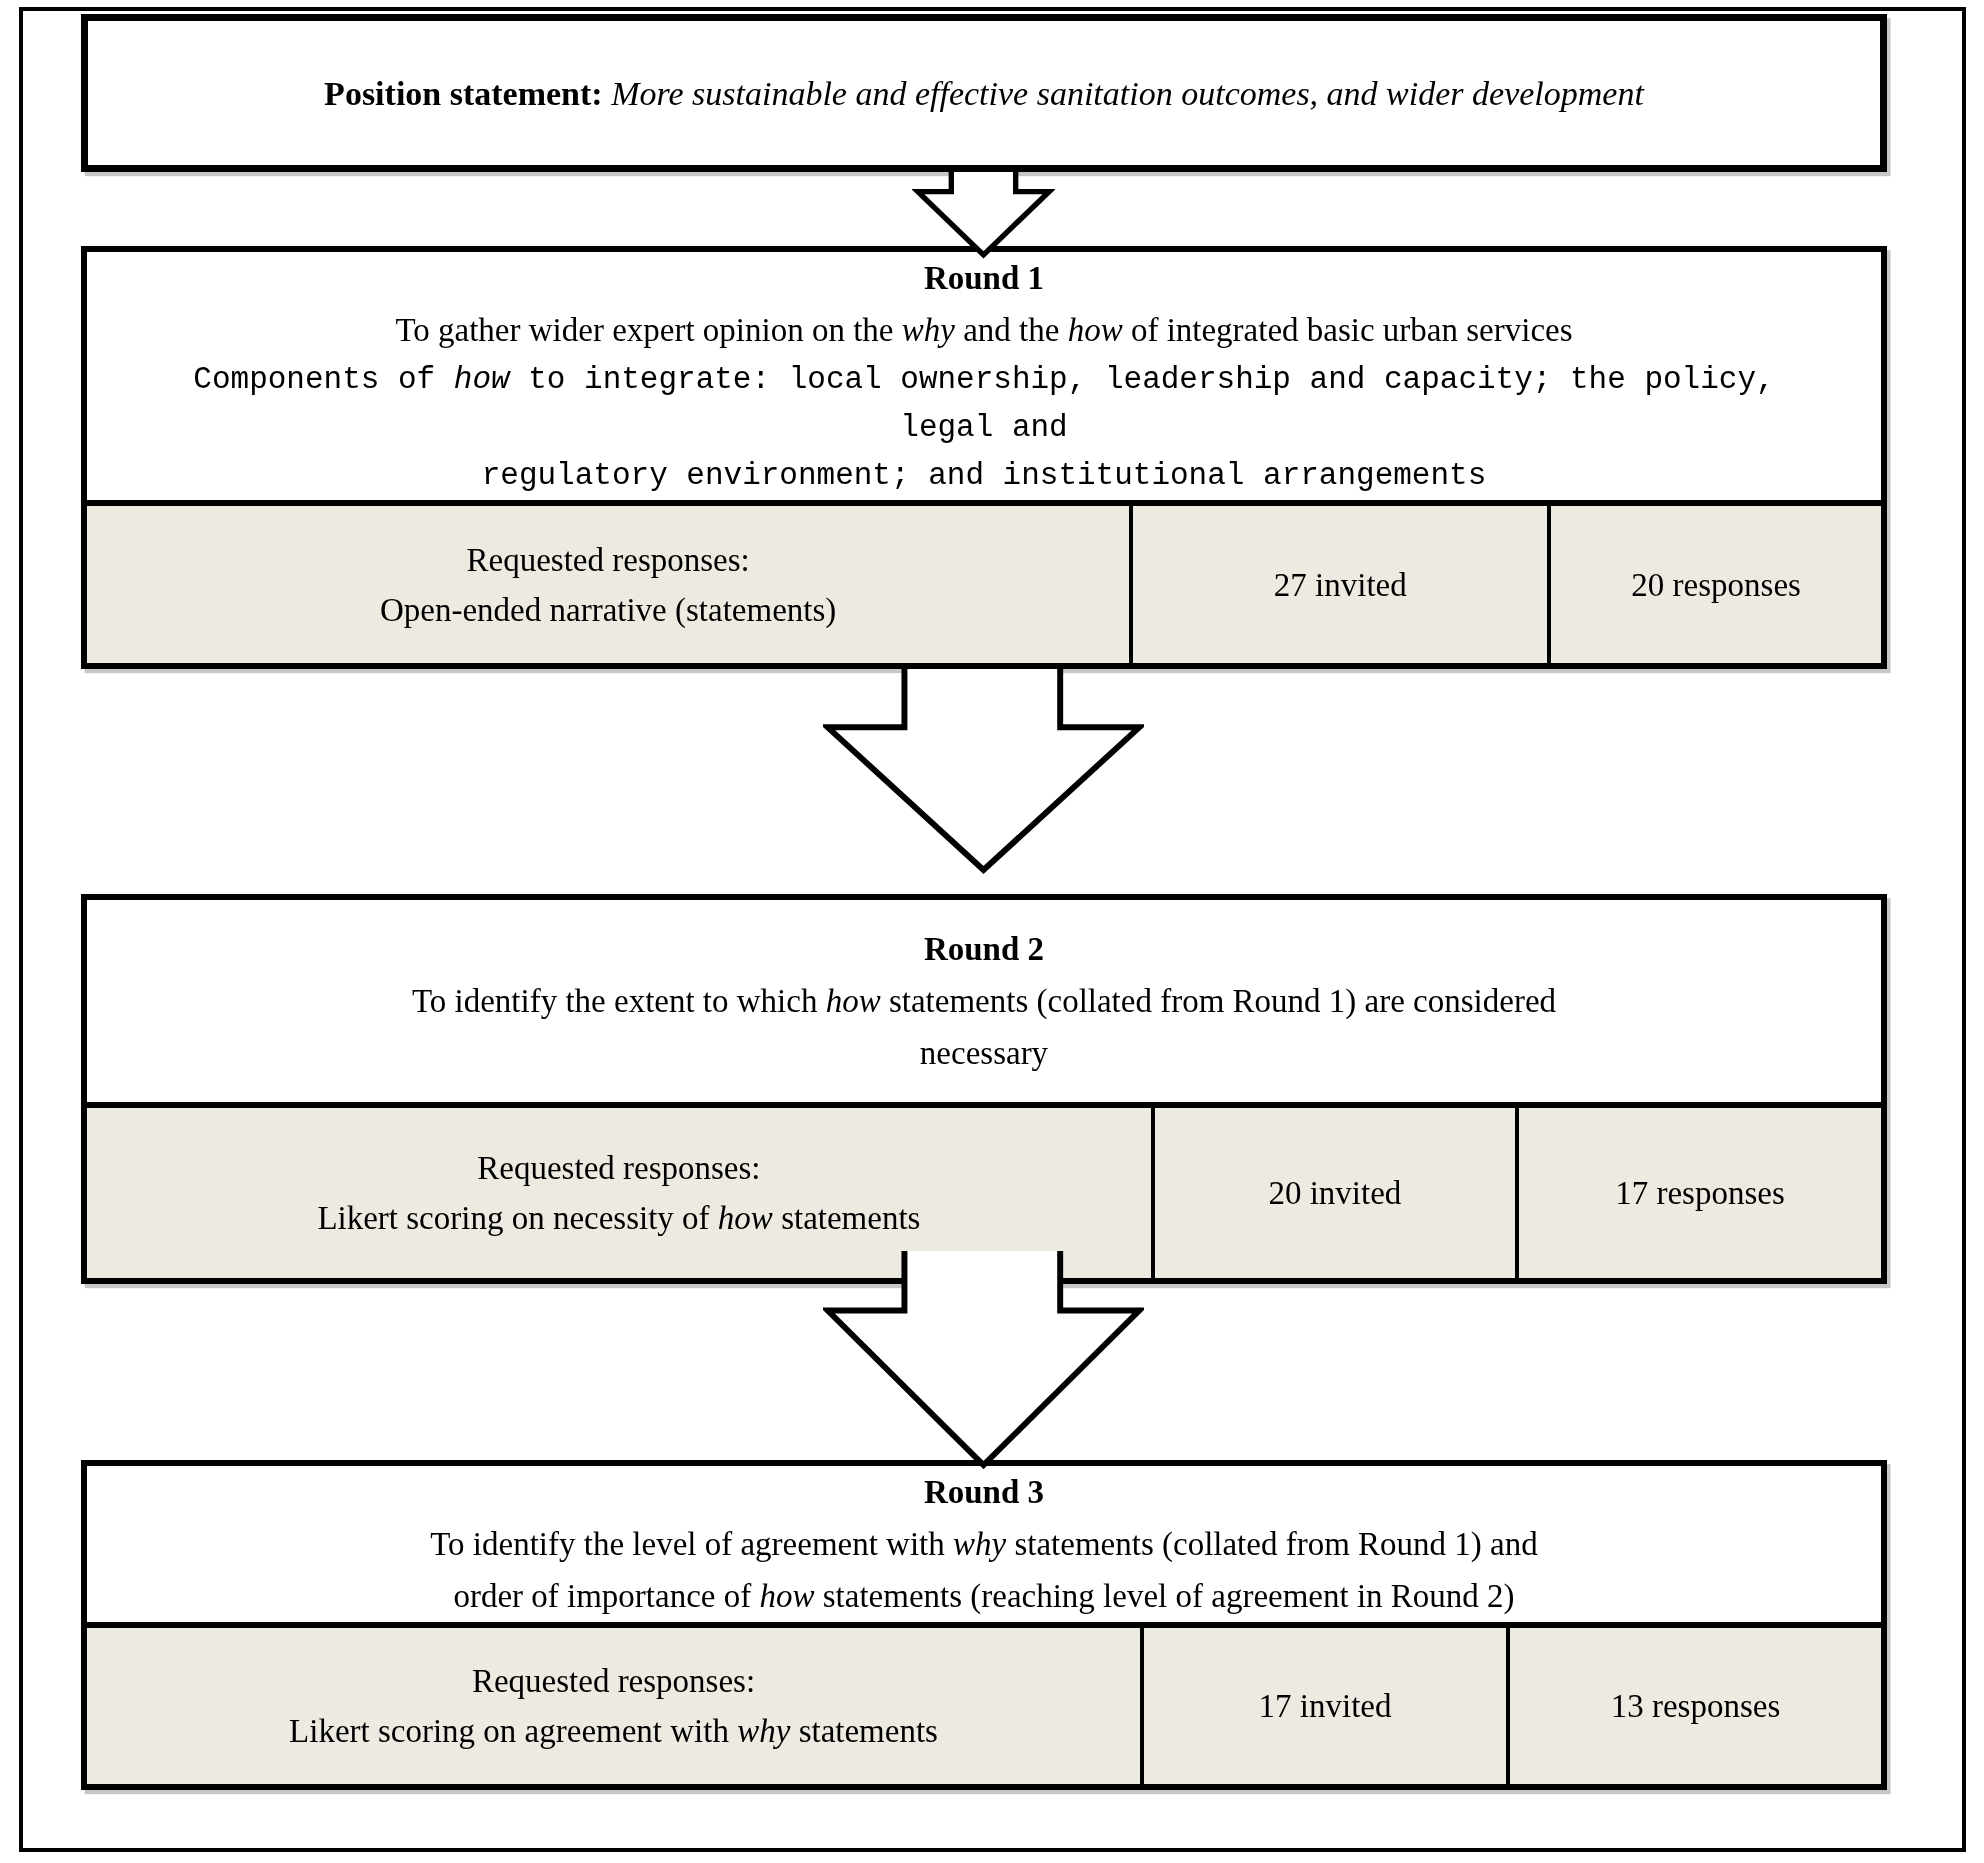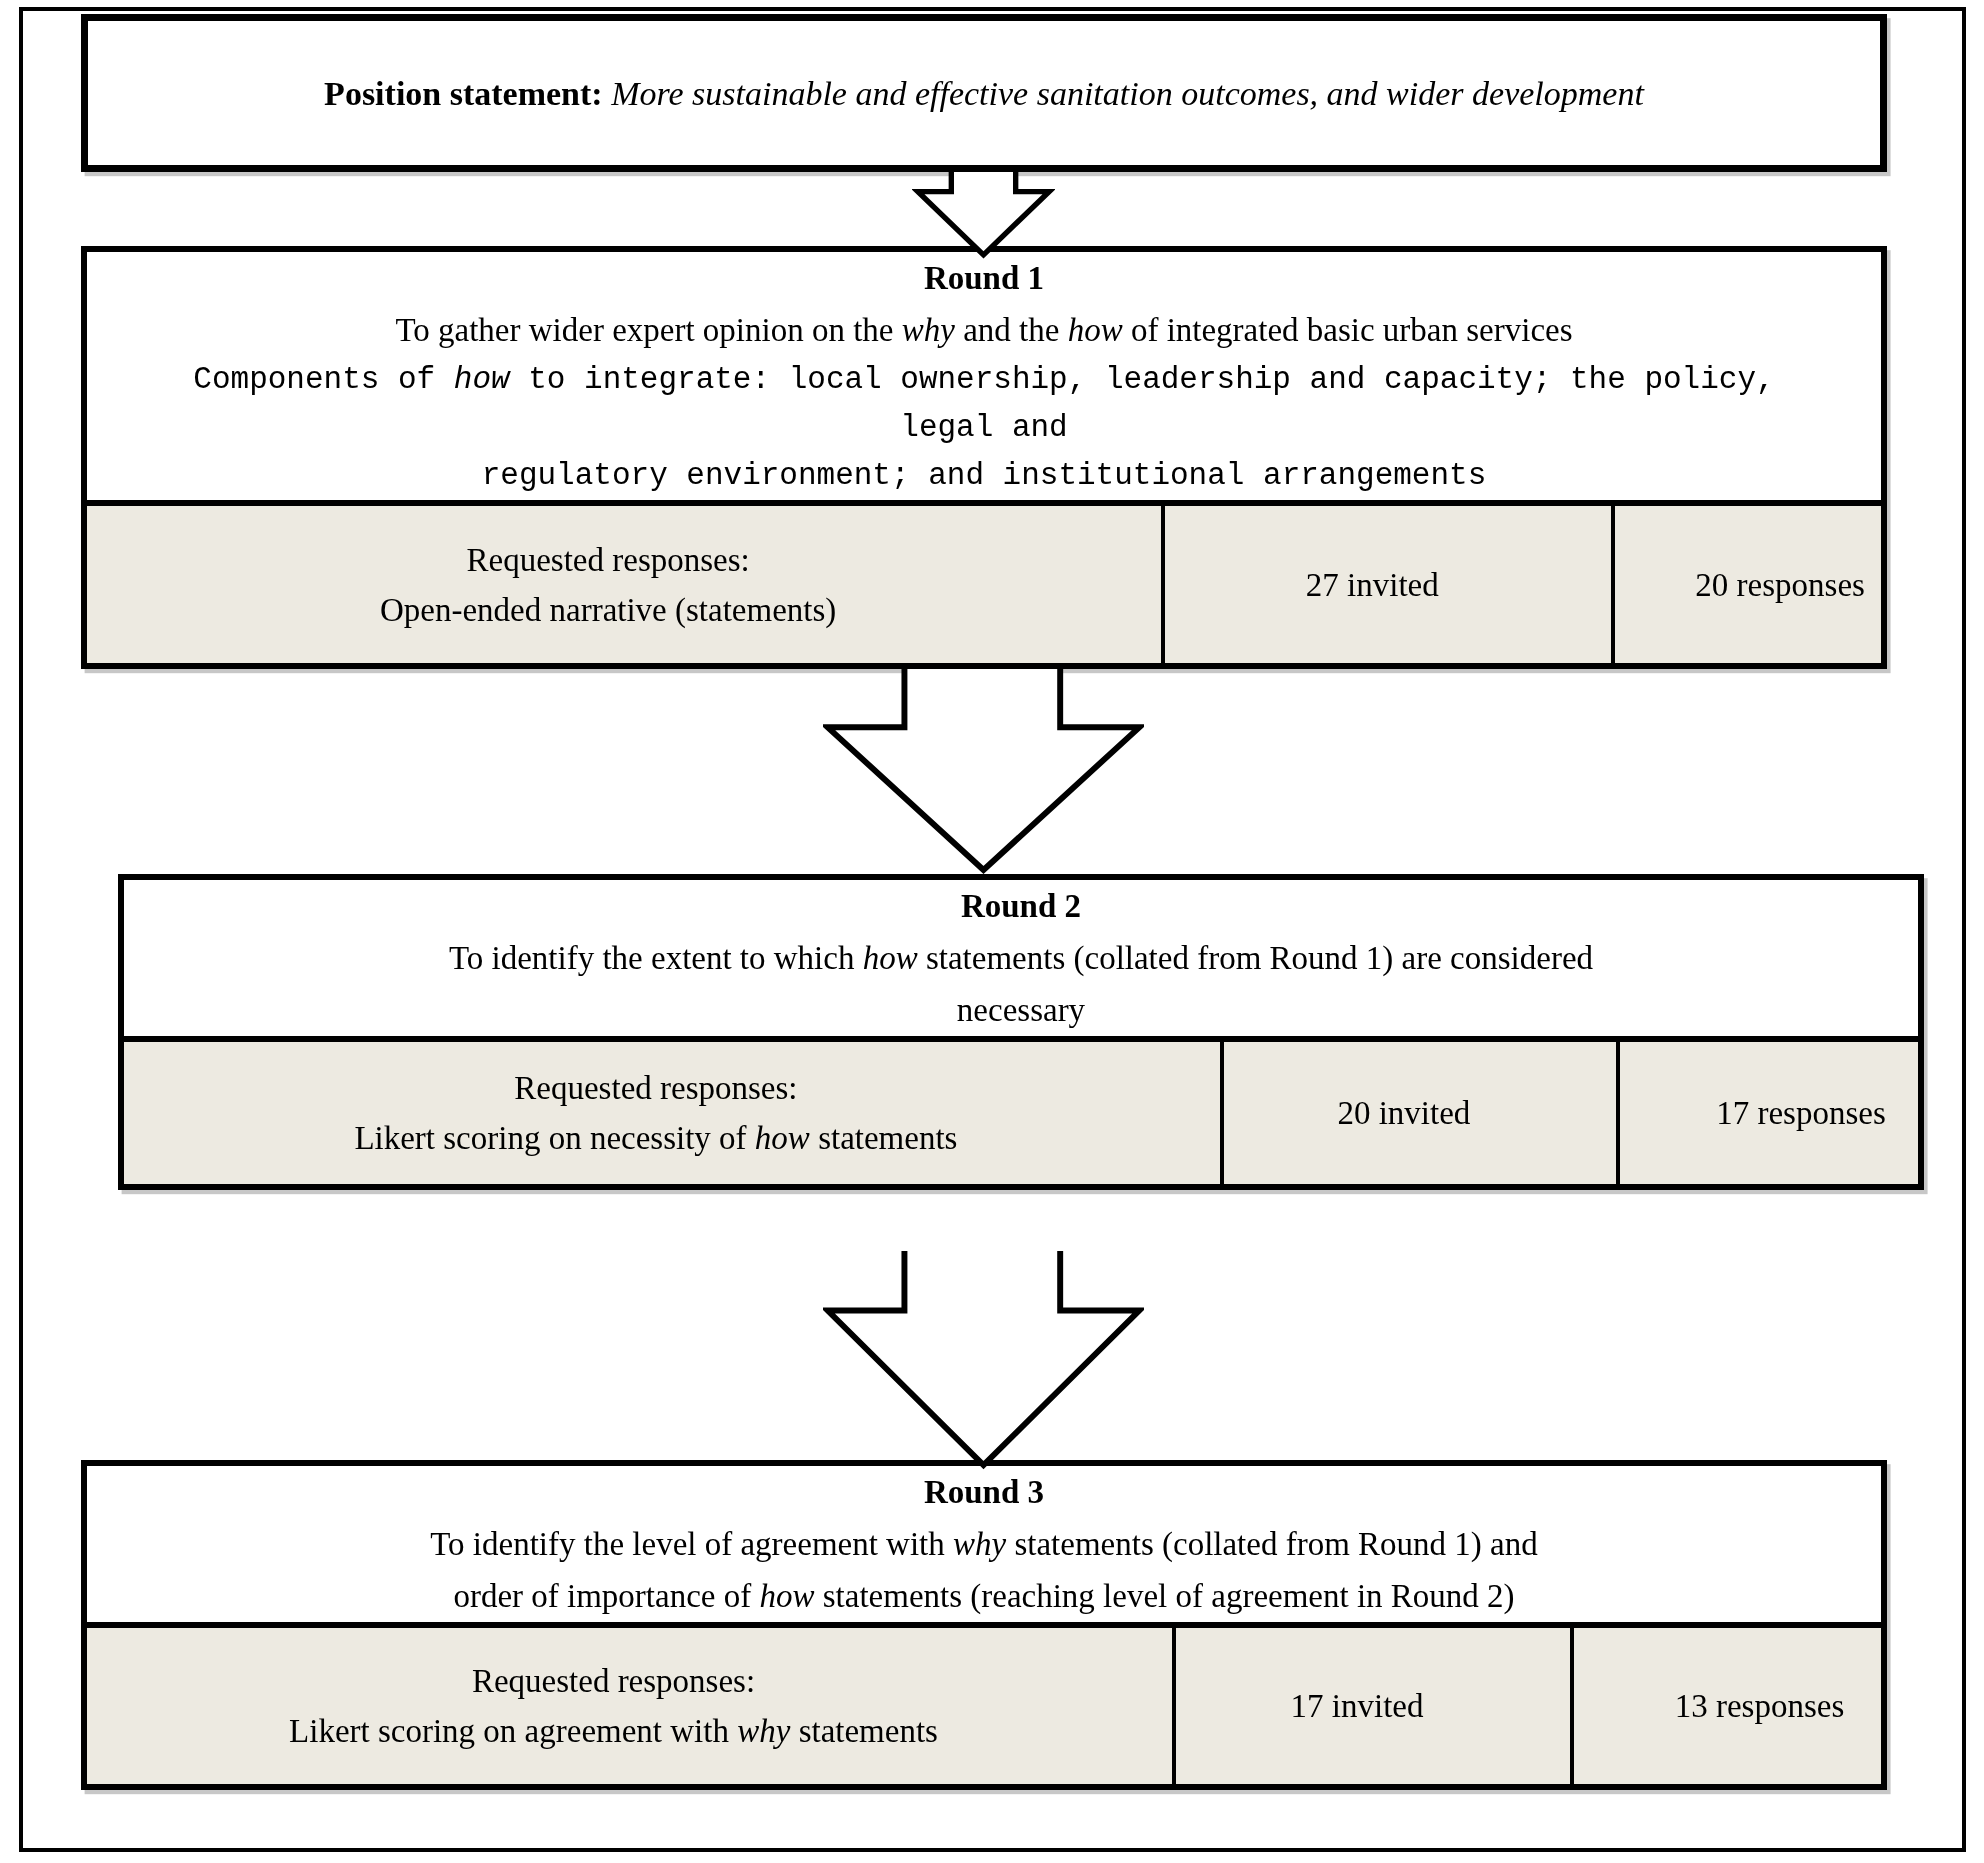--- a/index.html
+++ b/index.html
@@ -29,21 +29,20 @@
   .round-title-area{
     flex:1;display:flex;flex-direction:column;justify-content:center;
     text-align:center;padding:0 73px;
   }
   .round-title{font-weight:bold;font-size:33px;line-height:52px;}
   .round-purpose{font-size:33px;line-height:52px;}
   .round-detail{font-size:31px;line-height:48px;font-family:Liberation Mono, monospace;}
   .round-row{
     display:flex;border-top:6.5px solid #000;background:#edeae1;
     box-sizing:border-box;
-    gap:32px;
   }
   .cell{
     display:flex;flex-direction:column;justify-content:center;
     text-align:center;font-size:33px;line-height:50px;
     box-sizing:border-box;padding:0 18px;
   }
   .cell + .cell{border-left:4.8px solid #000;}
   .arrow{position:absolute;}
   svg{display:block;}
 </style>
@@ -70,21 +69,21 @@
     </div>
     <div class="cell" style="flex:0 0 23.3%;">
       <div>27 invited</div>
     </div>
     <div class="cell" style="flex:0 0 18.6%;">
       <div>20 responses</div>
     </div>
   </div>
 </div>
 
-<div class="box" style="top:874px;height:316px;margin-left:37px;">
+<div class="box" style="top:894px;height:390px;">
   <div class="round-title-area">
     <div class="round-title">Round 2</div>
     <div class="round-purpose"><span>To identify the extent to which </span><span class="i">how</span><span> statements (collated from Round 1) are considered</span></div>
     <div class="round-purpose"><span>necessary</span></div>
   </div>
   <div class="round-row" style="height:176px;">
     <div class="cell" style="flex:0 0 59.3%;">
       <div><span>Requested responses:</span></div>
       <div><span>Likert scoring on necessity of </span><span class="i">how</span><span> statements</span></div>
     </div>

